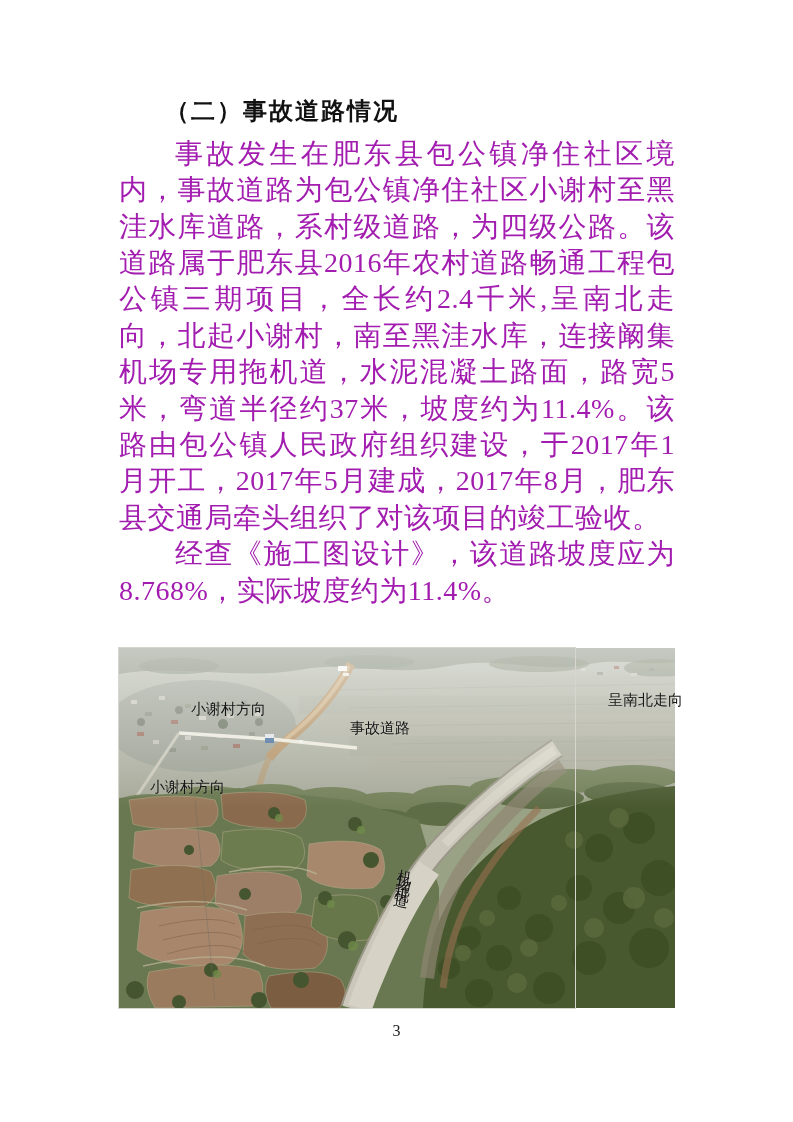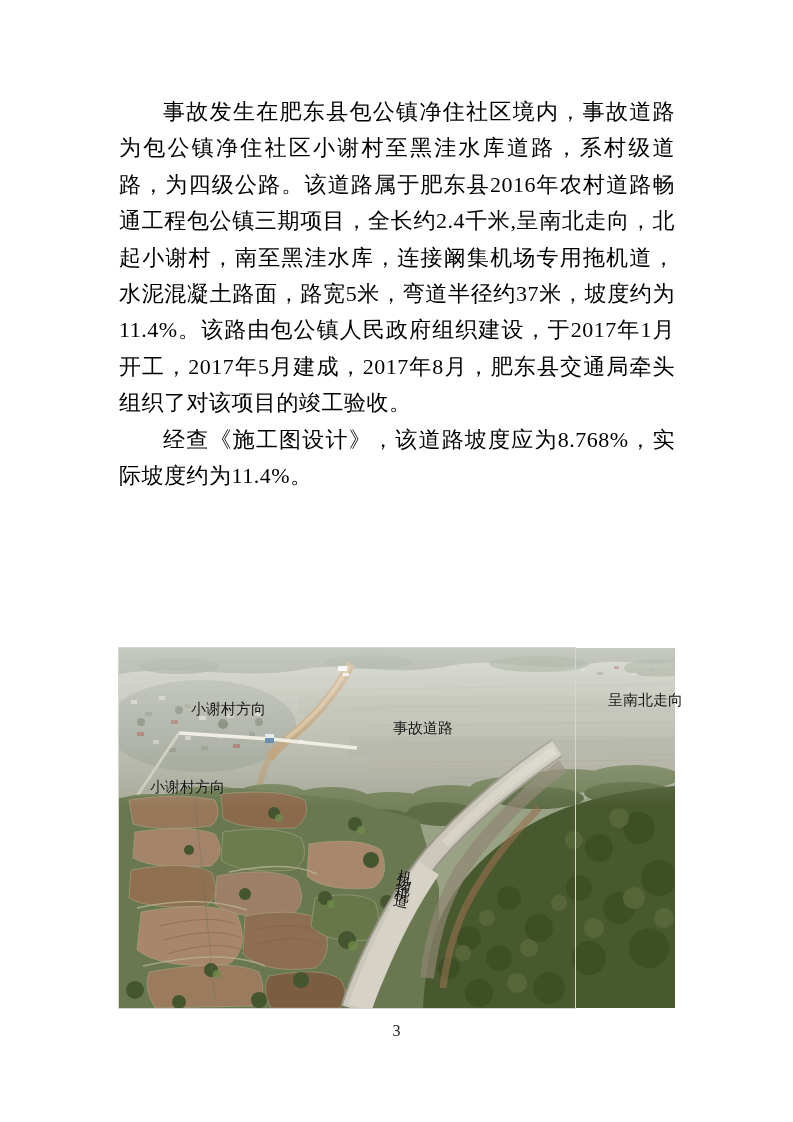--- a/index.html
+++ b/index.html
@@ -13,24 +13,24 @@
   }
   .content{
     position:absolute;left:119px;top:94px;width:556px;
   }
   .section-heading{
     font-size:24px;font-weight:bold;line-height:1.45;
     margin:0 0 7px 0;padding-left:46px;letter-spacing:2px;
     color:#111;
   }
   .body-para{
-    font-size:22px;line-height:36.4px;margin:0;
+    font-size:28px;line-height:36.4px;margin:0;
     text-align:justify;text-indent:2em;
     letter-spacing:0.5px;
-    color:#000000;
+    color:#a21caf;
   }
   .figure{
     position:absolute;left:119px;top:648px;width:456px;height:360px;
     margin:0;outline:1px solid #d6d6cf;
   }
   .figure svg{display:block;}
   .photo-label{
     position:absolute;
     font-family:"Liberation Serif","DejaVu Serif",serif;
     font-size:15px;color:#151515;white-space:nowrap;
@@ -46,20 +46,21 @@
     position:absolute;left:0;top:1022px;width:100%;
     text-align:center;font-size:16px;color:#222;
   }
 </style>
 </head>
 <body>
 
 <div class="page">
 
   <div class="content">
+    <h2 class="section-heading">（二）事故道路情况</h2>
     <p class="body-para">事故发生在肥东县包公镇净住社区境内，事故道路为包公镇净住社区小谢村至黑洼水库道路，系村级道路，为四级公路。该道路属于肥东县2016年农村道路畅通工程包公镇三期项目，全长约2.4千米,呈南北走向，北起小谢村，南至黑洼水库，连接阚集机场专用拖机道，水泥混凝土路面，路宽5米，弯道半径约37米，坡度约为11.4%。该路由包公镇人民政府组织建设，于2017年1月开工，2017年5月建成，2017年8月，肥东县交通局牵头组织了对该项目的竣工验收。</p>
     <p class="body-para">经查《施工图设计》，该道路坡度应为8.768%，实际坡度约为11.4%。</p>
   </div>
 
   <figure class="figure">
     <svg width="556" height="360" viewBox="0 0 556 360" xmlns="http://www.w3.org/2000/svg">
       <defs>
         <linearGradient id="gDist" x1="0" y1="0" x2="0" y2="1">
           <stop offset="0" stop-color="#b6baad"></stop>
           <stop offset="1" stop-color="#a7aa9a"></stop>
@@ -254,21 +255,21 @@
       <path d="M438,100 C402,124 360,158 324,196 C294,228 268,274 250,314 C242,332 236,346 232,360" stroke="#cbc8bb" stroke-width="17" fill="none"></path>
       <path d="M310,220 C288,252 268,292 254,326 C248,340 244,350 241,360" stroke="#d6d3c6" stroke-width="24" fill="none"></path>
       <path d="M436,102 C400,126 360,160 326,196" stroke="#d6d3c6" stroke-width="9" fill="none"></path>
 
       <path d="M76,152 L96,352" stroke="#6b6b60" stroke-width="1" opacity="0.4" fill="none"></path>
 
       <rect x="0" y="0" width="556" height="160" fill="url(#gHaze)"></rect>
     </svg>
 
     <div class="photo-label" style="left:72px;top:52px;">小谢村方向</div>
-    <div class="photo-label" style="left:231px;top:71px;margin-left:43px;">事故道路</div>
+    <div class="photo-label" style="left:231px;top:71px;">事故道路</div>
     <div class="photo-label" style="left:489px;top:43px;">呈南北走向</div>
     <div class="photo-label" style="left:31px;top:130px;">小谢村方向</div>
     <div class="photo-label vertical" style="left:279px;top:208px;">机场拖机道</div>
   </figure>
 
   <div class="page-number">3</div>
 
 </div>
 
 </body></html>

